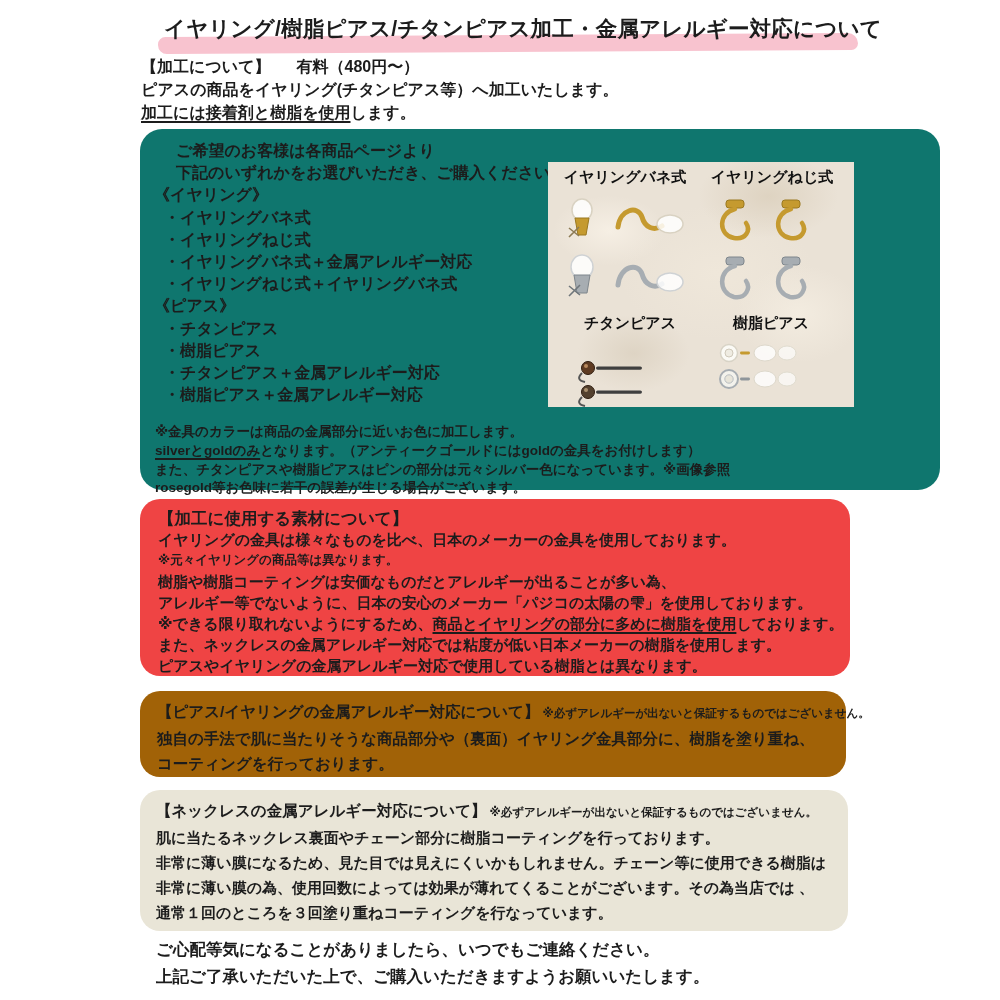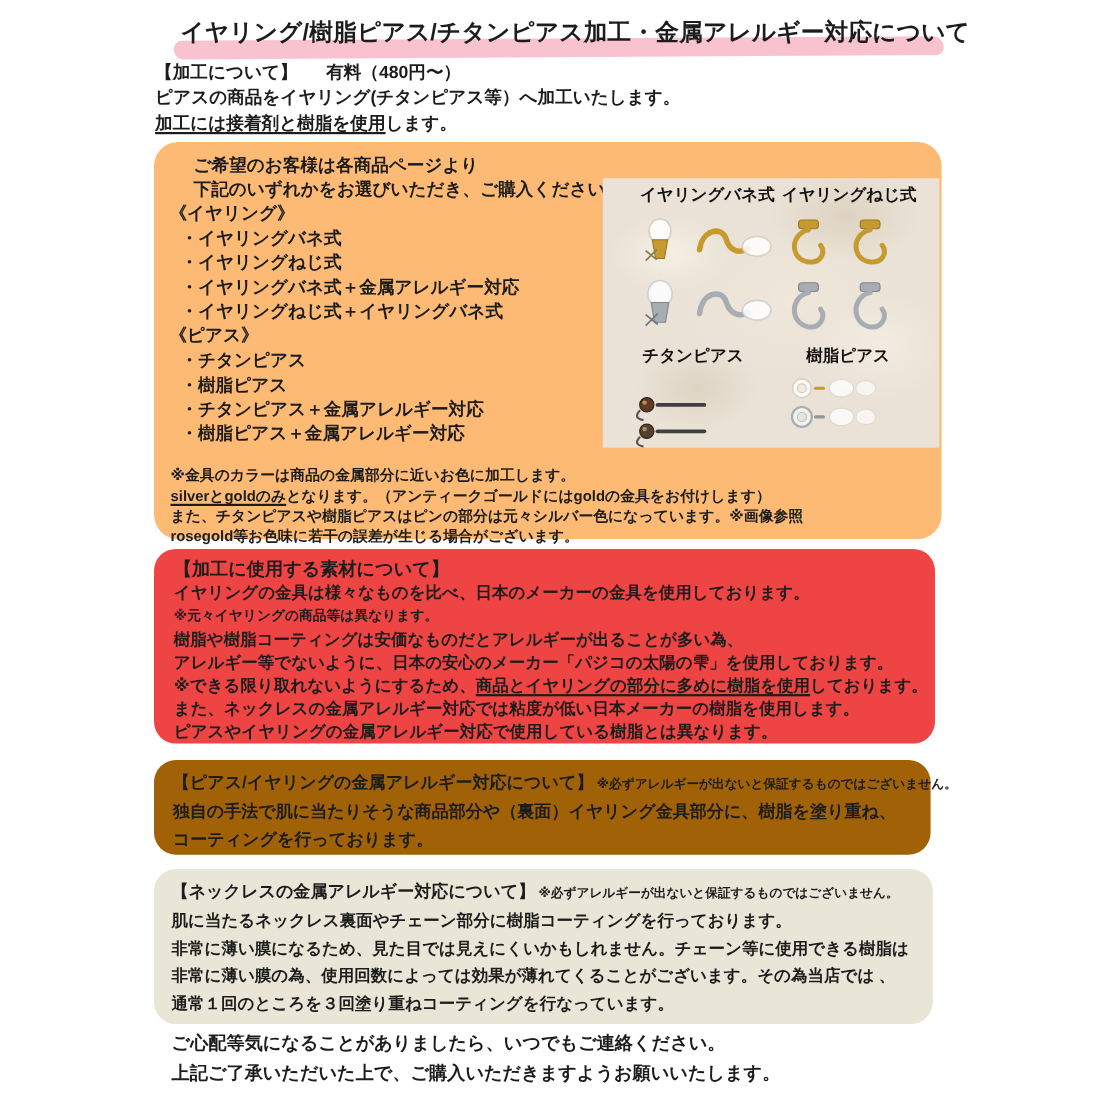--- a/index.html
+++ b/index.html
@@ -21,37 +21,37 @@
   }
   .page-title {
     position:absolute; left:164px; top:14px; z-index:2;
     font-size:21.5px; font-weight:800; letter-spacing:0.2px; white-space:nowrap;
   }
   .intro { position:absolute; left:141px; top:55px; font-size:16px; line-height:23px; white-space:nowrap; }
   .intro .price { margin-left:26px; }
   .ul { text-decoration:underline; text-decoration-thickness:1.8px; text-underline-offset:3px; }
 
   .box { position:absolute; border-radius:20px; }
-  .box1 { left:140px; top:129px; width:716px; height:361px; background:#fdba74; border-radius:22px; }
+  .box1 { left:140px; top:129px; width:800px; height:361px; background:#0f766e; border-radius:22px; }
   .list { position:absolute; left:14px; top:11px; font-size:16px; line-height:22.2px; white-space:nowrap; }
   .li.ind  { padding-left:22px; }
   .li.item { padding-left:10px; }
 
   .photo {
     position:absolute; left:408px; top:33px; width:306px; height:245px;
     background-color:#eae2d6;
     background-image:
       radial-gradient(80px 50px at 20% 28%, #f6efe4 0%, rgba(246,239,228,0) 70%),
       radial-gradient(100px 60px at 72% 14%, #ded3c1 0%, rgba(222,211,193,0) 70%),
       radial-gradient(90px 70px at 82% 62%, #f3ece0 0%, rgba(243,236,224,0) 70%),
       radial-gradient(80px 55px at 28% 78%, #ded4c4 0%, rgba(222,212,196,0) 70%),
       radial-gradient(130px 90px at 55% 45%, #efe7da 0%, rgba(239,231,218,0) 75%);
   }
   .pgroup { position:absolute; display:flex; flex-direction:column; align-items:center; }
-  .pg-spring   { left:20px;   top:6px;   width:150px; gap:10px; }
+  .pg-spring   { left:2px;   top:6px;   width:150px; gap:10px; }
   .pg-screw    { left:148px; top:6px;   width:152px; gap:10px; }
   .pg-titanium { left:12px;  top:152px; width:140px; gap:21px; }
   .pg-resin    { left:152px; top:152px; width:142px; gap:6px; }
   .plabel { font-size:15px; font-weight:800; white-space:nowrap; color:#111; }
 
   .notes { position:absolute; left:15px; top:294px; font-size:13.5px; line-height:18.8px; white-space:nowrap; }
 
   .box2 { left:140px; top:499px; width:710px; height:177px; background:#ef4444;
           padding:9px 18px; font-size:15px; line-height:21px; white-space:nowrap; }
   .box2 .h { font-size:16.5px; font-weight:800; }

